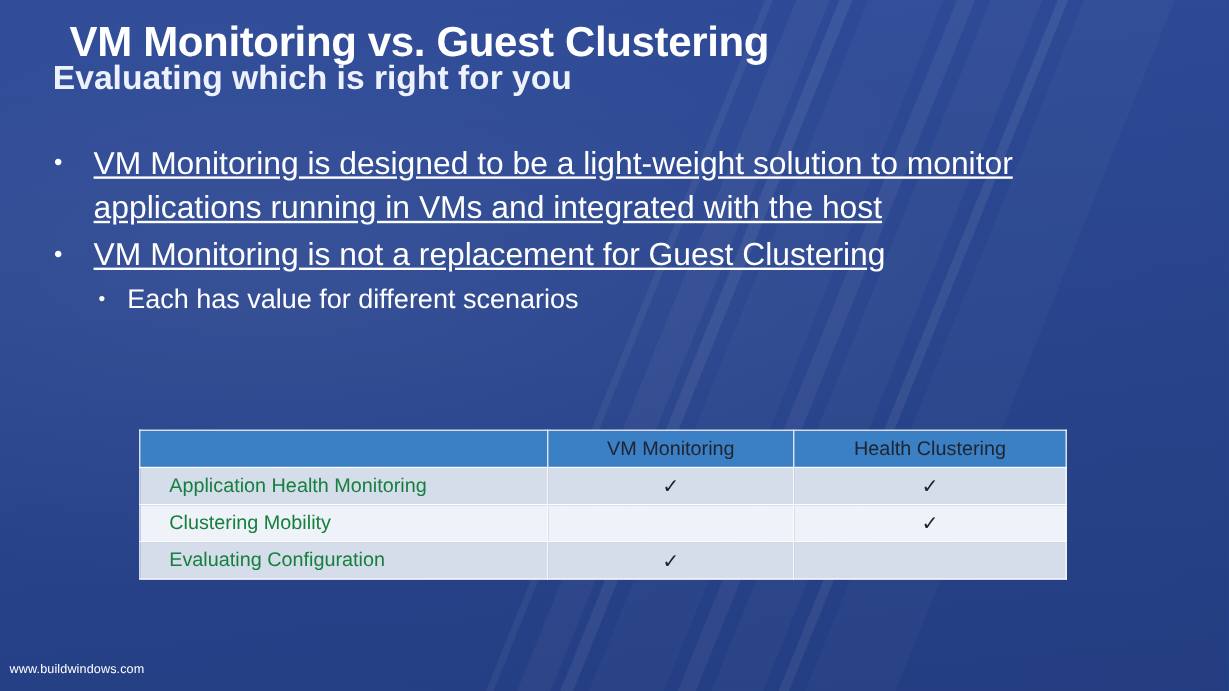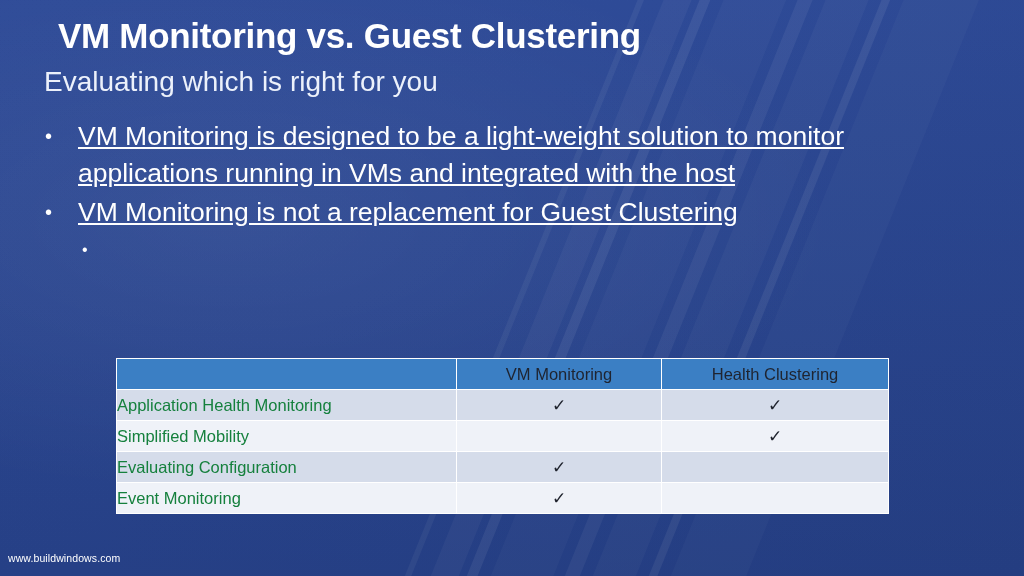--- a/index.html
+++ b/index.html
@@ -53,24 +53,24 @@
     color: #ffffff;
     font-size: 35px;
     font-weight: bold;
     letter-spacing: -0.3px;
     white-space: nowrap;
     margin-left: 14px;
   }
   .subtitle {
     position: absolute;
     left: 44px;
-    top: 66px;
+    top: 49px;
     color: #ecf1fb;
     font-size: 28px;
-    font-weight: normal;
+    font-weight: bold;
     letter-spacing: 0px;
     white-space: nowrap;
   }
 
   .bullets {
     position: absolute;
     left: 40px;
     top: 118px;
     width: 930px;
   }
@@ -122,21 +122,21 @@
     border-collapse: collapse;
     width: 100%;
     table-layout: fixed;
   }
   table.matrix th, table.matrix td {
     border: 1px solid #ffffff;
     height: 31px;
     font-size: 16.5px;
     font-weight: normal;
     color: #1f2430;
-    padding: 0 0;
+    padding: 0 24px;
     box-sizing: border-box;
   }
   table.matrix col.c1 { width: 340px; }
   table.matrix col.c2 { width: 205px; }
   table.matrix col.c3 { width: 227px; }
 
   thead th {
     background: #3b7fc4;
     color: #ffffff;
     text-align: center;
@@ -193,20 +193,21 @@
     <div class="bullet lvl1">
       <div class="marker">•</div>
       <div class="text">VM Monitoring is designed to be a light-weight solution to monitor applications running in VMs and integrated with the host</div>
     </div>
     <div class="bullet lvl1">
       <div class="marker">•</div>
       <div class="text">VM Monitoring is not a replacement for Guest Clustering</div>
     </div>
     <div class="bullet lvl2">
       <div class="marker">•</div>
+      <div class="text">Each has value for different scenarios</div>
     </div>
   </div>
 
   <div class="table-wrap">
     <table class="matrix">
       <colgroup>
         <col class="c1">
           <col class="c2">
           <col class="c3">
       </colgroup>
@@ -217,31 +218,26 @@
           <th>Health Clustering</th>
         </tr>
       </thead>
       <tbody>
         <tr>
           <td class="label">Application Health Monitoring</td>
           <td class="cell">✓</td>
           <td class="cell">✓</td>
         </tr>
         <tr class="alt">
-          <td class="label">Simplified Mobility</td>
+          <td class="label">Clustering Mobility</td>
           <td class="cell"></td>
           <td class="cell">✓</td>
         </tr>
         <tr>
           <td class="label">Evaluating Configuration</td>
-          <td class="cell">✓</td>
-          <td class="cell"></td>
-        </tr>
-        <tr class="alt">
-          <td class="label">Event Monitoring</td>
           <td class="cell">✓</td>
           <td class="cell"></td>
         </tr>
       </tbody>
     </table>
   </div>
 
   <div class="footer">www.buildwindows.com</div>
 </div>
 

